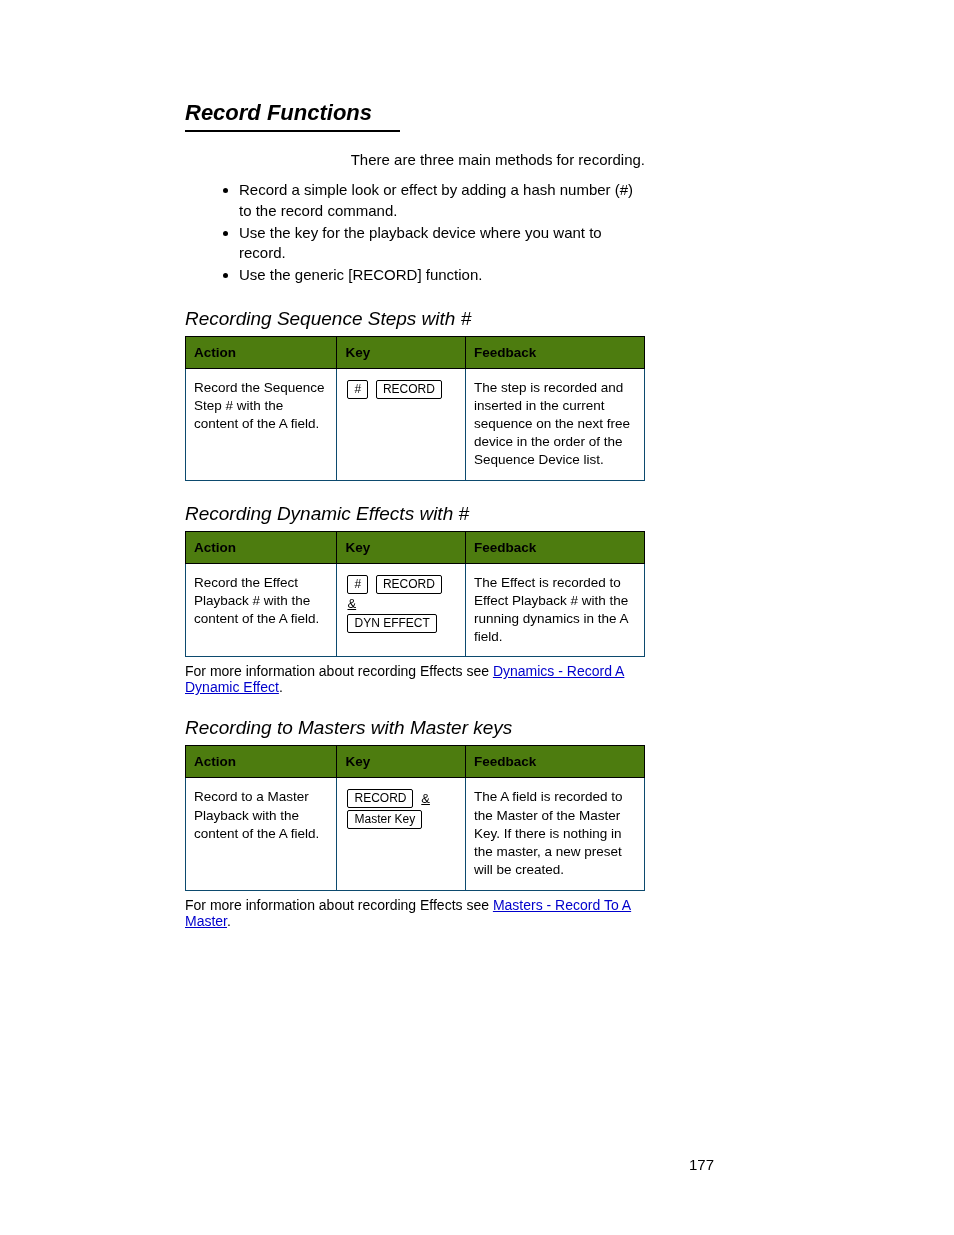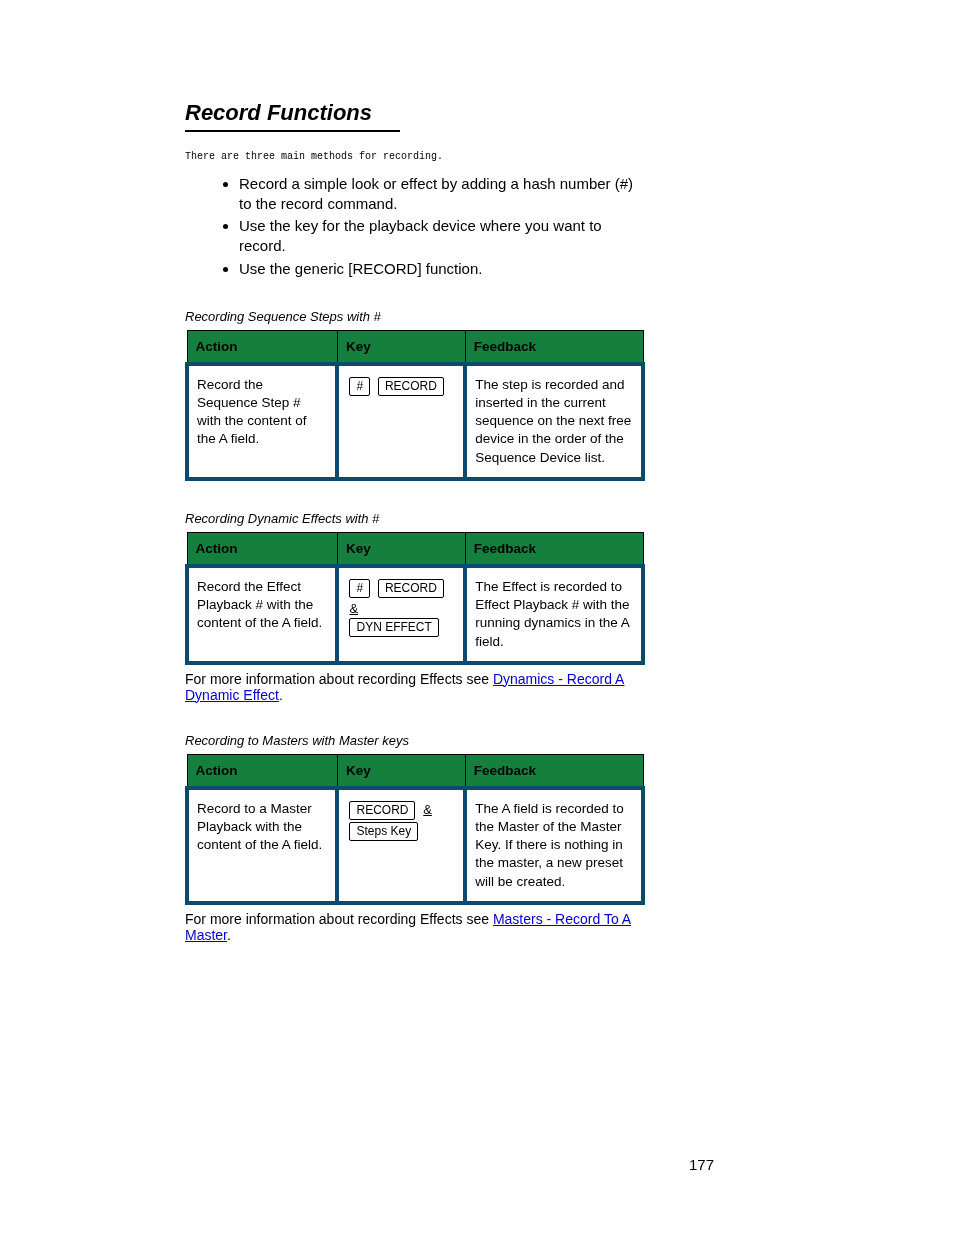--- a/index.html
+++ b/index.html
@@ -24,57 +24,58 @@
     font-size: 22px;
     padding-bottom: 4px;
   }
   .header-rule {
     border: none;
     border-top: 2px solid #000;
     width: 215px;
     margin: 0 0 18px 0;
   }
   .body-text {
-    font-family: Liberation Mono, monospace;
-    font-size: 10px;
+    font-family: Liberation Sans, sans-serif;
+    font-size: 15px;
     line-height: 1.35;
     margin: 0 0 10px 0;
+    text-align: right;
   }
   ul.bullets {
     margin: 4px 0 12px 0;
     padding-left: 54px;
     font-size: 15px;
   }
   ul.bullets li {
     margin: 2px 0;
     line-height: 1.35;
   }
   .sub-heading {
     font-family: Arial, sans-serif;
     font-style: italic;
-    font-size: 13px;
-    margin: 30px 0 6px 0;
+    font-size: 19px;
+    margin: 22px 0 6px 0;
   }
   table.action-table {
     border-collapse: collapse;
     width: 100%;
     font-family: Arial, sans-serif;
     font-size: 13.5px;
     margin: 4px 0 6px 0;
   }
   table.action-table th {
-    background: #15803d;
+    background: #4d7c0f;
     font-weight: bold;
     text-align: left;
     vertical-align: middle;
     border: 1px solid #000;
     padding: 8px 8px;
   }
   table.action-table td {
-    border: 4px solid #0c4a6e;
+    border: 1px solid #0c4a6e;
     padding: 10px 8px;
     vertical-align: top;
     font-size: 13.5px;
     line-height: 1.35;
   }
   
   table.action-table col.c1 { width: 33%; }
   table.action-table col.c2 { width: 28%; }
   table.action-table col.c3 { width: 39%; }
 
@@ -188,21 +189,21 @@
     <thead>
       <tr>
         <th>Action</th>
         <th>Key</th>
         <th>Feedback</th>
       </tr>
     </thead>
     <tbody>
       <tr>
         <td>Record to a Master Playback with the content of the A field.</td>
-        <td><span class="keycap">RECORD</span> <span class="amp">&amp;</span><br><span class="keycap">Steps Key</span></td>
+        <td><span class="keycap">RECORD</span> <span class="amp">&amp;</span><br><span class="keycap">Master Key</span></td>
         <td>The A field is recorded to the Master of the Master Key. If there is nothing in the master, a new preset will be created.</td>
       </tr>
     </tbody>
   </table>
   <p class="caption">
     <span>For more information about recording Effects see </span><a href="#" class="link">Masters - Record To A Master</a><span>.</span>
   </p>
 
   <div class="page-number">177</div>
 </div>

